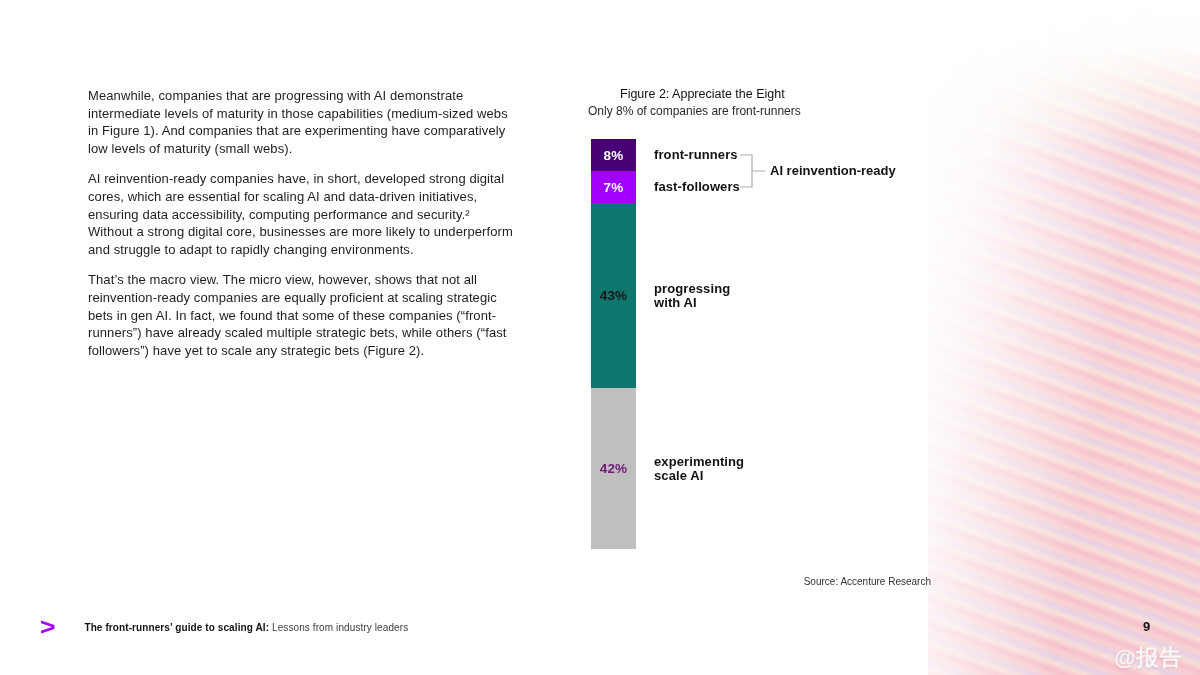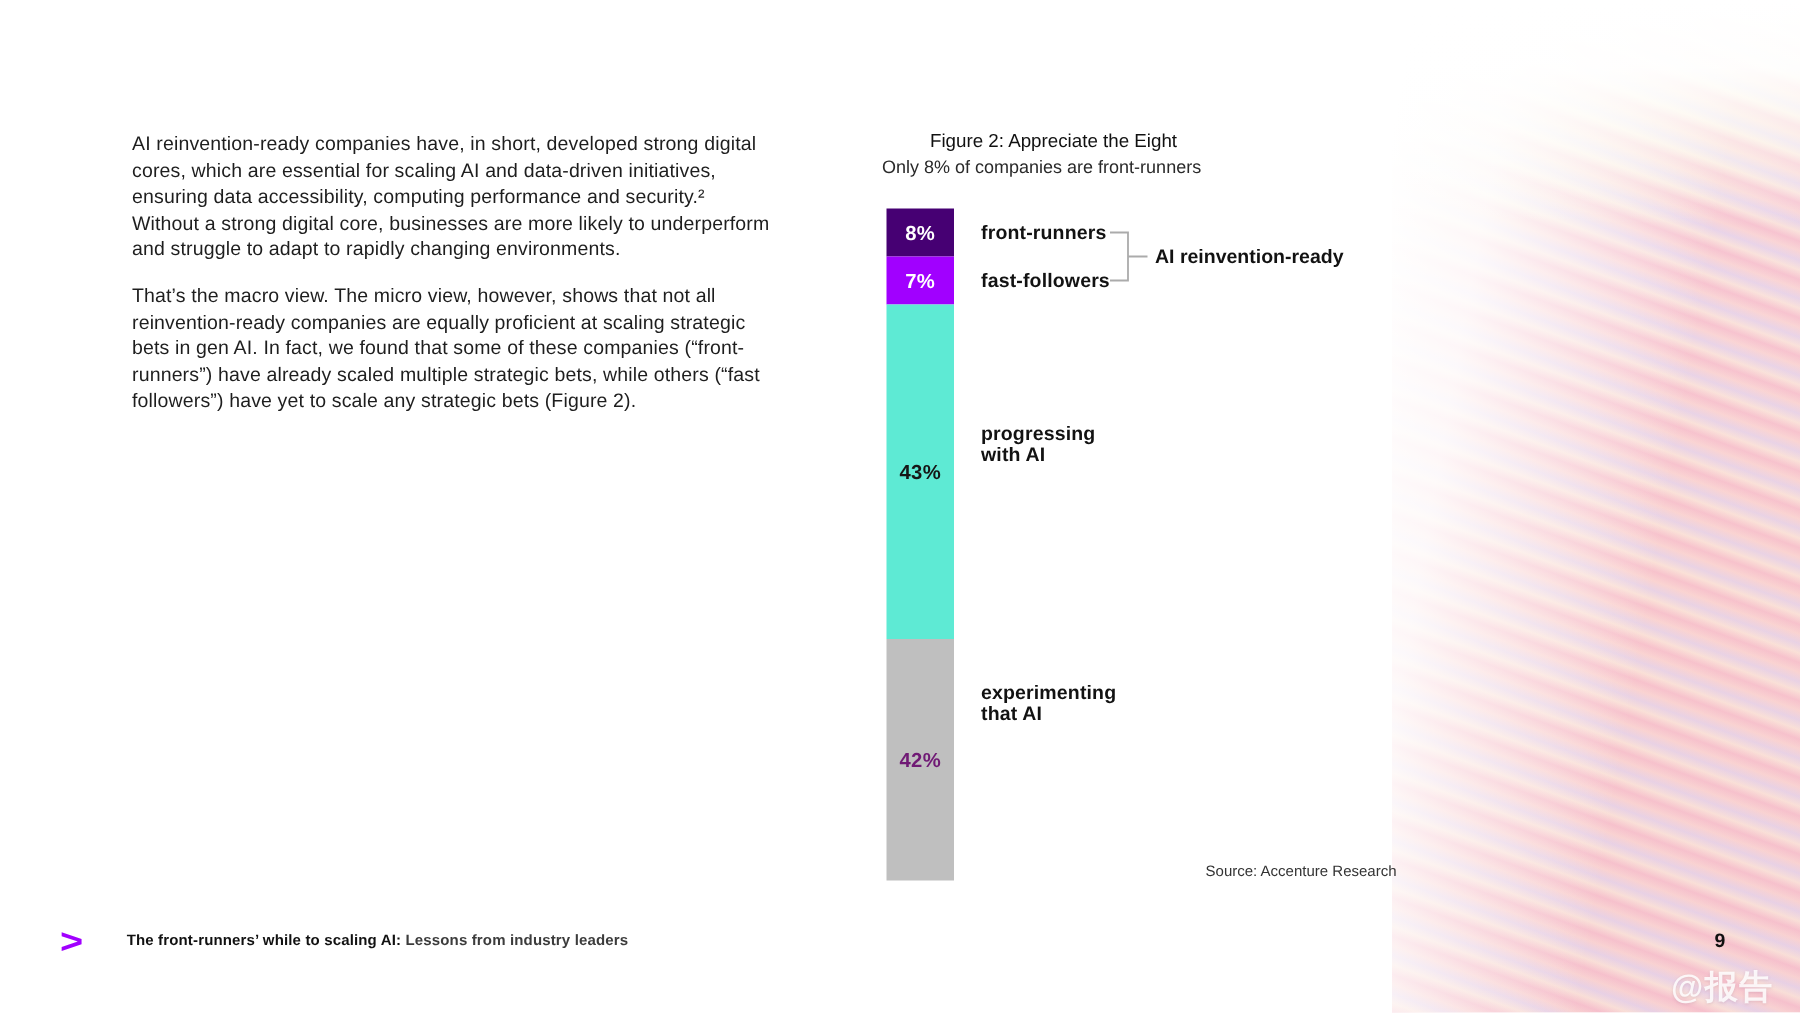--- a/index.html
+++ b/index.html
@@ -64,21 +64,21 @@
   .fig-source { margin-top:27px; font-size:10px; color:#333; margin-left:-3px;text-align:right; }
 
   
   .footer { position:absolute; left:41px; top:613px; height:28px; display:flex; align-items:center; }
   .logo {
     color:#a100ff; font-weight:900; font-size:23px; line-height:1;
     transform:scaleX(1.15); display:inline-block;
   }
   .footer-text { margin-left:30px; font-size:10px; letter-spacing:0.1px; }
   .ft-bold { font-weight:700; color:#111; }
-  .ft-reg { font-weight:700; color:#3c3c3c;margin-top:20px; }
+  .ft-reg { font-weight:400; color:#3c3c3c;margin-top:20px; }
 
   .page-num { position:absolute; left:1143px; top:619px; font-size:13px; font-weight:700; color:#111; }
   .watermark {
     position:absolute; left:1114px; top:643px;
     font-size:22px; font-weight:600; letter-spacing:1px;
     color:rgba(255,255,255,0.85);
     text-shadow:0 1px 2px rgba(160,110,140,0.25);
   }
 </style>
 </head>
@@ -86,53 +86,54 @@
 
 <div class="page">
 
   <div class="deco">
     <div class="base"></div>
     <div class="stripes"></div>
     <div class="fade"></div>
   </div>
 
   <div class="text-col">
+    <p>Meanwhile, companies that are progressing with AI demonstrate intermediate levels of maturity in those capabilities (medium-sized webs in Figure 1). And companies that are experimenting have comparatively low levels of maturity (small webs).</p>
     <p>AI reinvention-ready companies have, in short, developed strong digital cores, which are essential for scaling AI and data-driven initiatives, ensuring data accessibility, computing performance and security.² Without a strong digital core, businesses are more likely to underperform and struggle to adapt to rapidly changing environments.</p>
     <p>That’s the macro view. The micro view, however, shows that not all reinvention-ready companies are equally proficient at scaling strategic bets in gen AI. In fact, we found that some of these companies (“front-runners”) have already scaled multiple strategic bets, while others (“fast followers”) have yet to scale any strategic bets (Figure 2).</p>
   </div>
 
   <div class="figure">
     <div class="fig-title">Figure 2: Appreciate the Eight</div>
     <div class="fig-subtitle">Only 8% of companies are front-runners</div>
 
     <div class="chart">
       <div class="bar" id="bar">
           <div class="bar-seg" style="height: 32px; background: rgb(70, 0, 115); color: rgb(255, 255, 255);">8%</div>
           <div class="bar-seg" style="height: 32px; background: rgb(161, 0, 255); color: rgb(255, 255, 255);">7%</div>
-          <div class="bar-seg" style="height: 223px; background: #5eead4; color: rgb(22, 22, 22);">43%</div>
+          <div class="bar-seg" style="height: 185px; background: #0f766e; color: rgb(22, 22, 22);">43%</div>
           <div class="bar-seg" style="height: 161px; background: rgb(191, 191, 191); color: #701a75;">42%</div>
         </div>
       <div id="labels">
           <div class="seg-label" style="top: 0px; height: 32px;">front-runners</div>
           <div class="seg-label" style="top: 32px; height: 32px;">fast-followers</div>
           <div class="seg-label" style="top: 64px; height: 185px;">progressing
 with AI</div>
           <div class="seg-label" style="top: 249px; height: 161px;">experimenting
-that AI</div>
+scale AI</div>
         </div>
       <svg class="bracket-svg" width="340" height="410">
         <path d="M149,16 H161 V48 H149 M161,32 H174" fill="none" stroke="#ababab" stroke-width="1.2"></path>
       </svg>
       <div class="bracket-label">AI reinvention-ready</div>
     </div>
 
     <div class="fig-source">Source: Accenture Research</div>
   </div>
 
   <div class="footer">
     <span class="logo">&gt;</span>
-    <span class="footer-text"><span class="ft-bold">The front-runners’ while to scaling AI:</span><span class="ft-reg"> Lessons from industry leaders</span></span>
+    <span class="footer-text"><span class="ft-bold">The front-runners’ guide to scaling AI:</span><span class="ft-reg"> Lessons from industry leaders</span></span>
   </div>
 
   <div class="page-num">9</div>
   <div class="watermark">@报告派</div>
 
 </div>
 
 </body></html>

